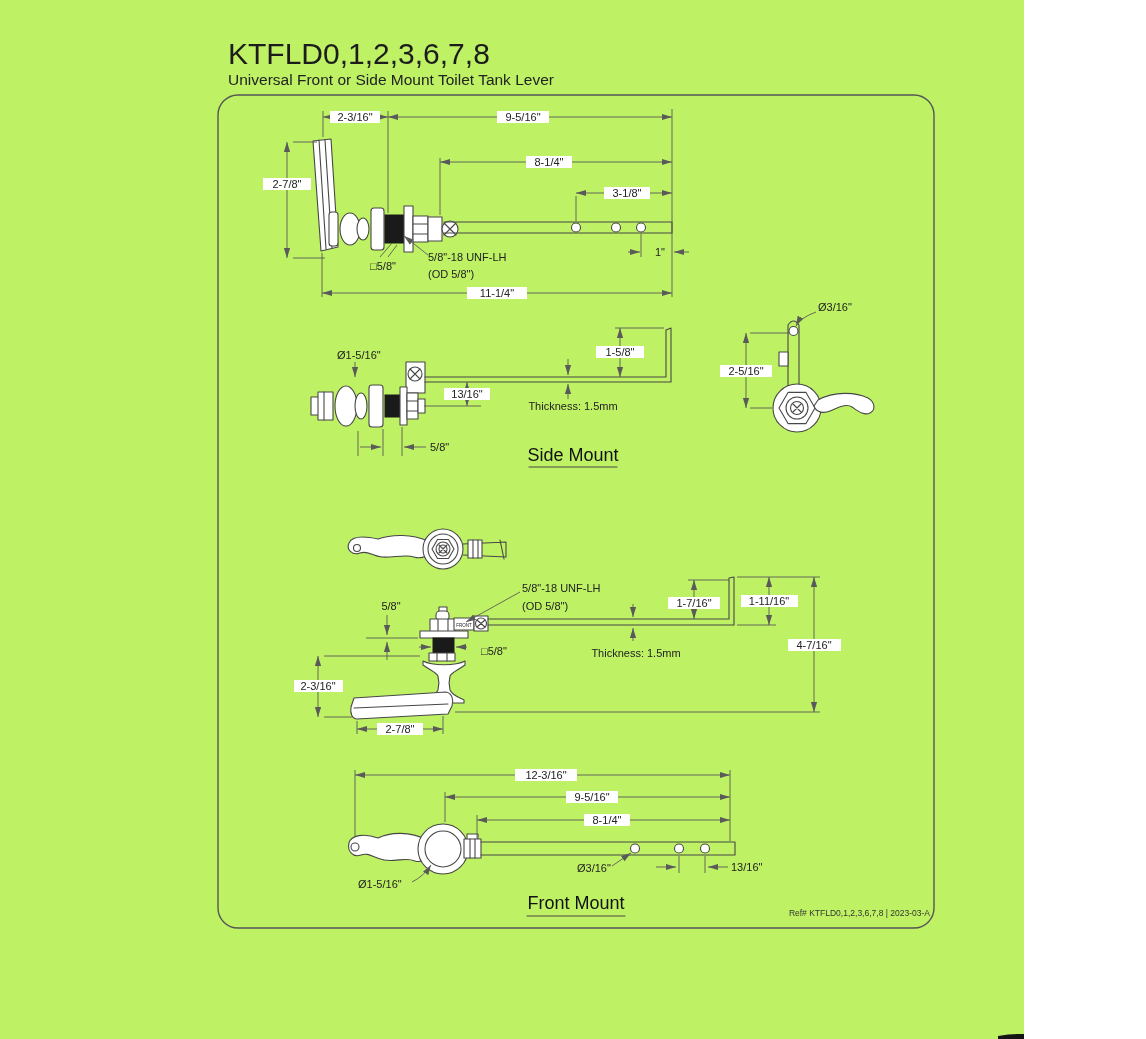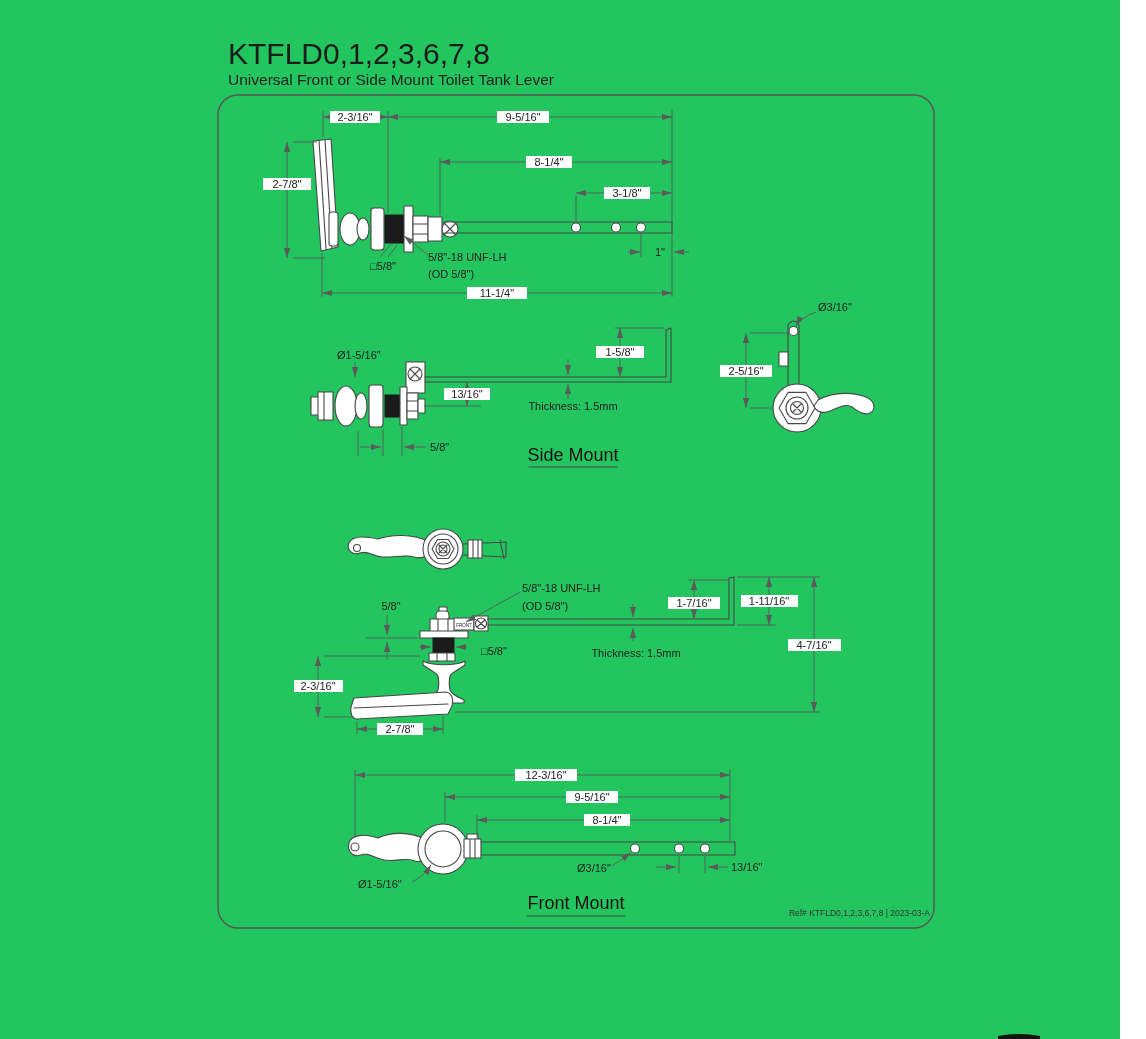--- a/index.html
+++ b/index.html
@@ -1,16 +1,16 @@
 <!DOCTYPE html>
 <html><head>
 <meta charset="utf-8">
 <style>
   html,body{margin:0;padding:0;background:#fff;}
-  #page{position:relative;width:1120px;height:1039px;background:#22c55e;overflow:hidden;
+  #page{position:relative;width:1024px;height:1039px;background:#bef264;overflow:hidden;
         font-family:"Liberation Sans",sans-serif;}
   svg{position:absolute;left:0;top:0;}
   .ln{stroke:#474747;stroke-width:1.1;fill:none;stroke-linecap:round;stroke-linejoin:round;}
   .lnf{stroke:#474747;stroke-width:1.1;fill:#fff;stroke-linejoin:round;}
   .blk{fill:#1a1a1a;stroke:#1a1a1a;}
   .dim{stroke:#5a5a5a;stroke-width:0.9;fill:none;}
   .bg{fill:#ffffff;stroke:none;}
   .dimtxt{font-family:"Liberation Sans",sans-serif;font-size:11px;fill:#222;}
   .tiny{font-family:"Liberation Sans",sans-serif;font-size:4.5px;fill:#222;}
   .lbl{font-family:"Liberation Sans",sans-serif;font-size:18px;fill:#111;}

